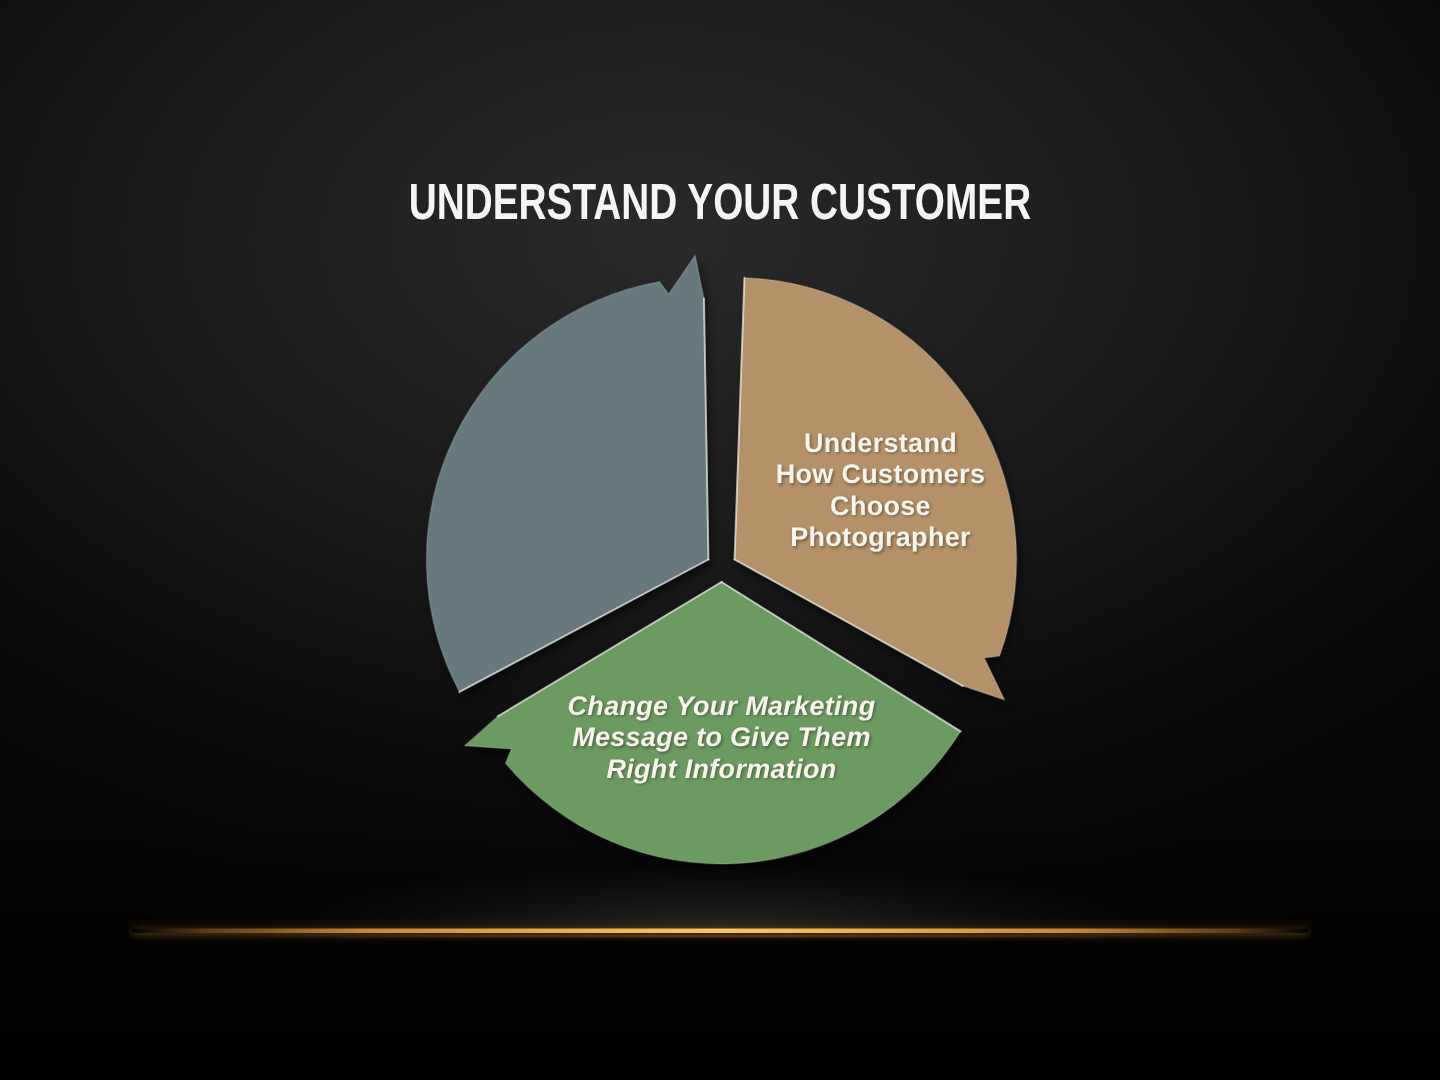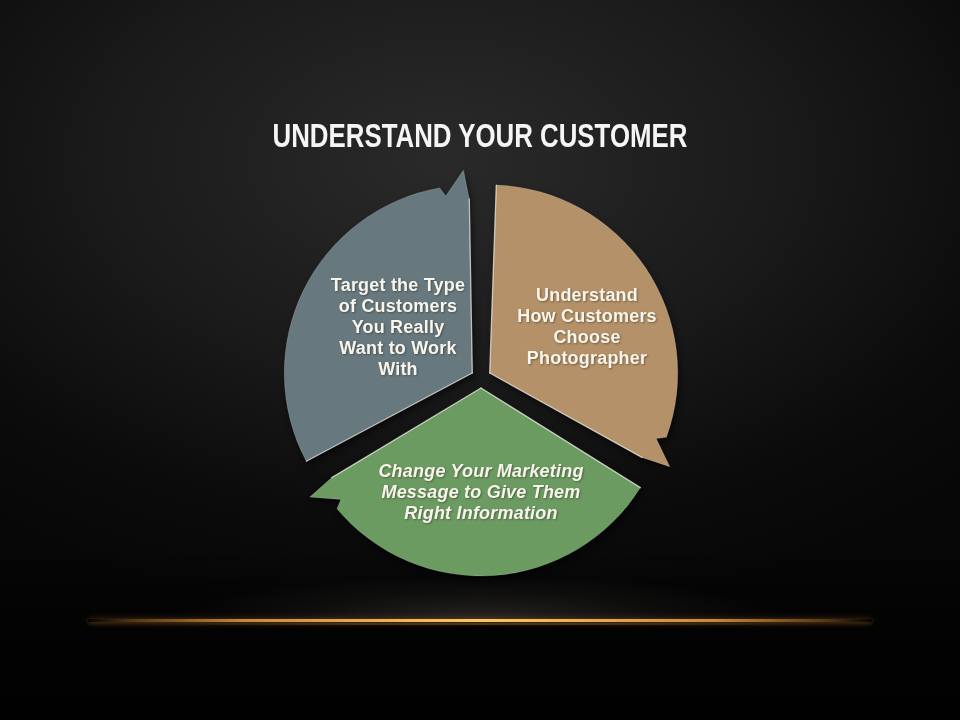--- a/index.html
+++ b/index.html
@@ -126,25 +126,20 @@
     </g>
 
     <line class="edge-highlight" x1="472.3" y1="373" x2="469.3" y2="199"></line>
     <line class="edge-highlight" x1="489.7" y1="373" x2="496.3" y2="185.1"></line>
     <line class="edge-highlight" x1="489.7" y1="373" x2="641.9" y2="457.4"></line>
     <line class="edge-highlight" x1="481" y1="388" x2="640.4" y2="487.6"></line>
     <line class="edge-highlight" x1="481" y1="388" x2="331.8" y2="477.6"></line>
     <line class="edge-highlight" x1="472.3" y1="373" x2="306.3" y2="461.3"></line>
   </svg>
 
-  <div class="seg-label label-gray">Target the Type
-of Customers
-You Really
-Want to Work
-With</div>
 
   <div class="seg-label label-tan">Understand
 How Customers
 Choose
 Photographer</div>
 
   <div class="seg-label label-green">Change Your Marketing
 Message to Give Them
 Right Information</div>
 

